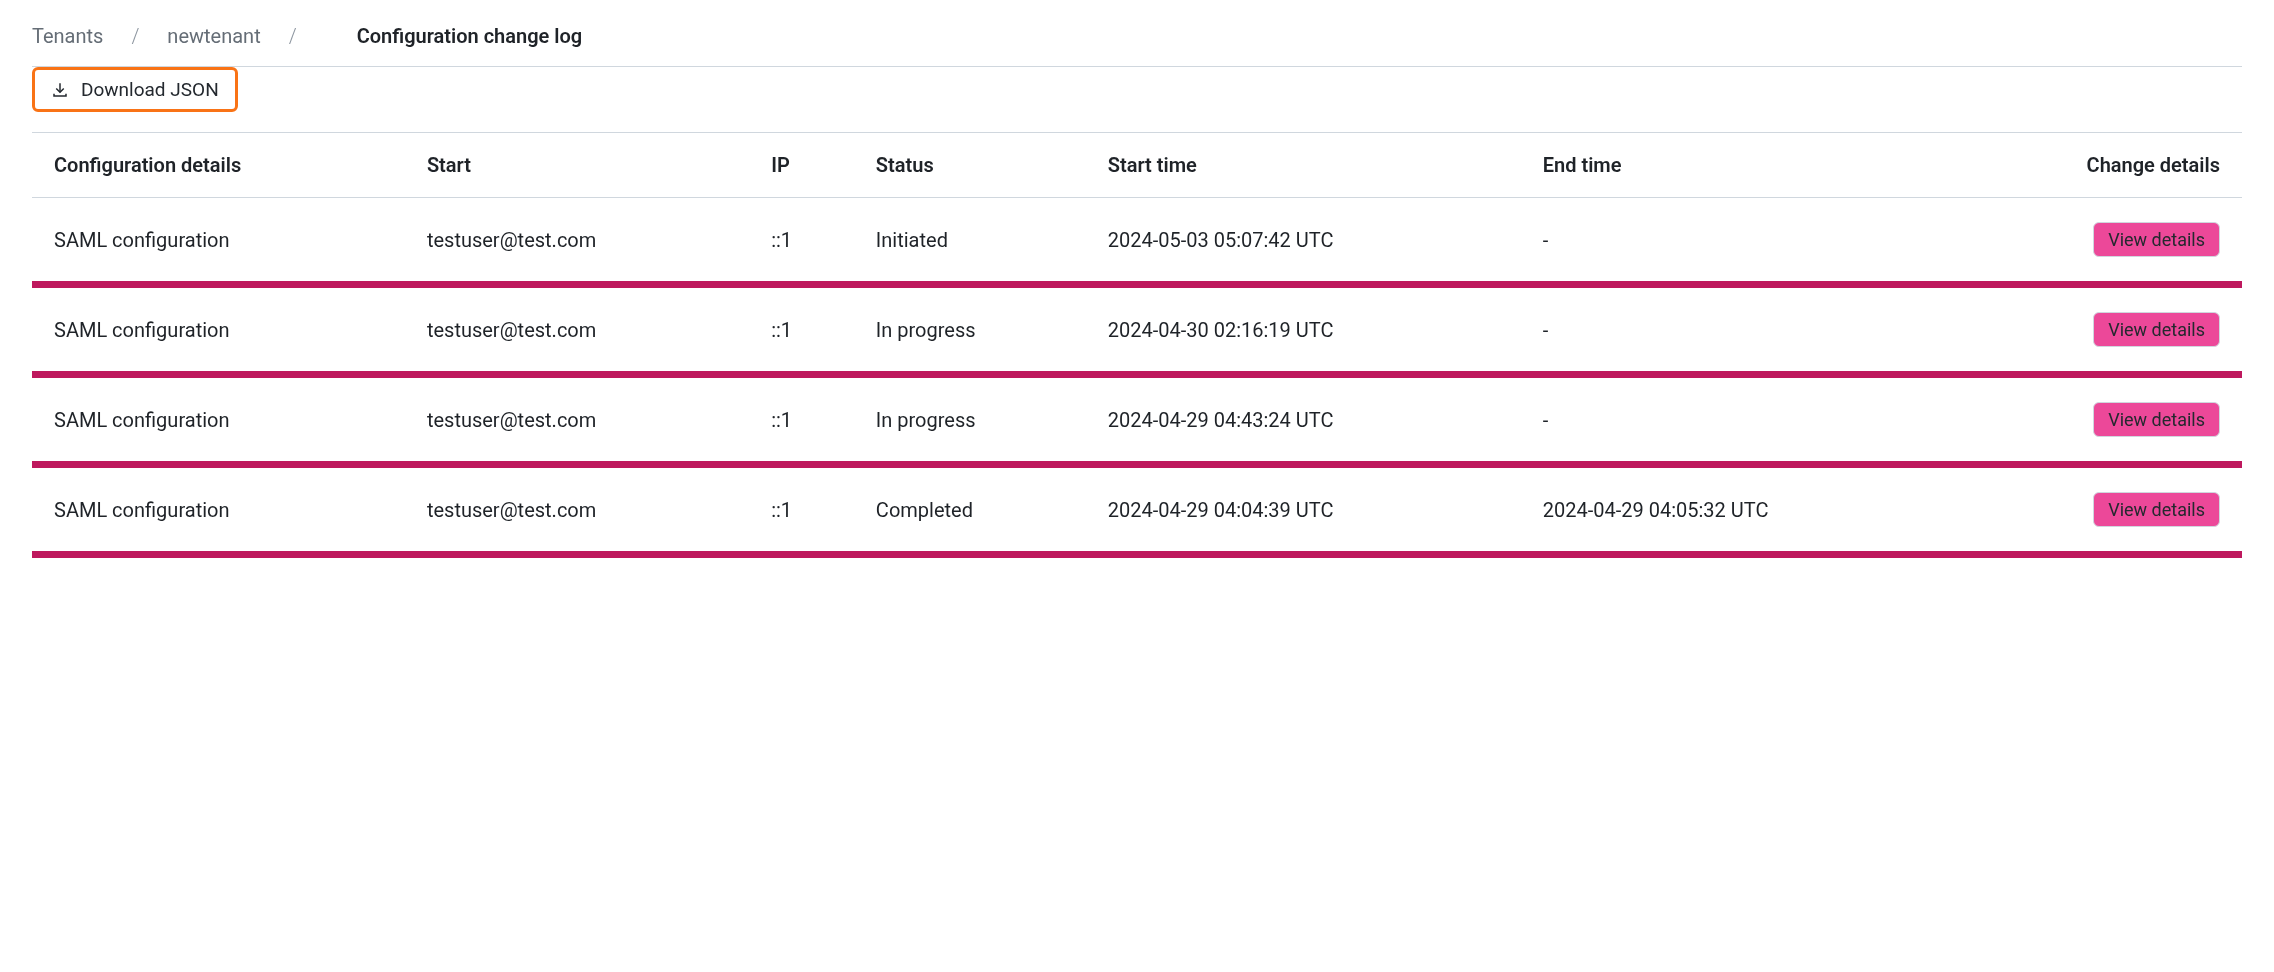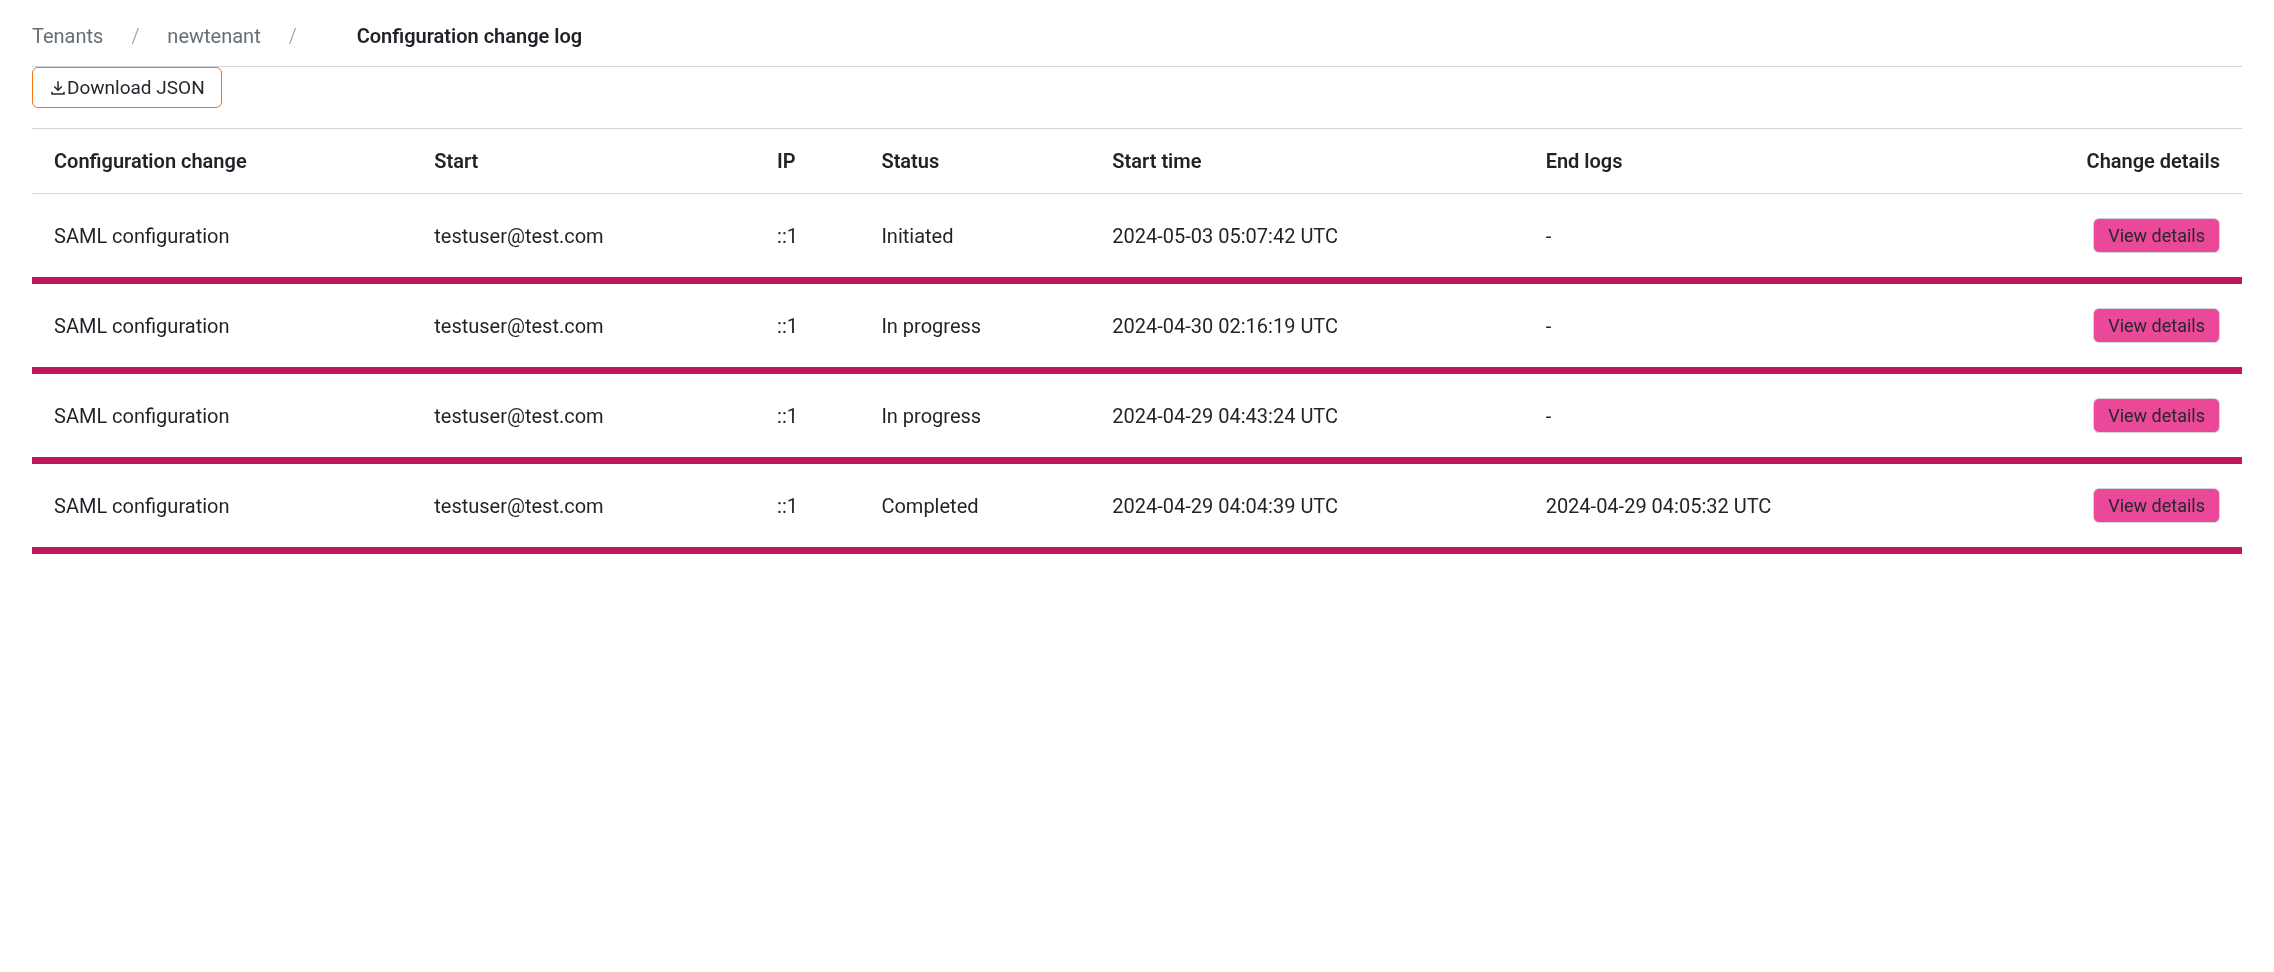--- a/index.html
+++ b/index.html
@@ -41,26 +41,26 @@
     .page-title {
       font-size: 38px;
       font-weight: 700;
       color: #1f2328;
       margin-top: 28px;
       margin-bottom: 48px;
     }
     .btn {
       display: inline-flex;
       align-items: center;
-      gap: 0;
+      gap: 12px;
       padding: 8px 16px;
       font-size: 19px;
       color: #24292f;
       background: #ffffff;
-      border: 1px solid #f97316;
+      border: 3px solid #f97316;
       border-radius: 6px;
       cursor: pointer;
       font-family: inherit;
     }
     .download-icon {
       width: 18px;
       height: 18px;
       stroke: #24292f;
       stroke-width: 2;
       fill: none;
@@ -119,26 +119,26 @@
       <path d="M12 3 L12 15"></path>
       <path d="M7 10 L12 15 L17 10"></path>
       <path d="M4 17 L4 20 L20 20 L20 17"></path>
     </svg>
     <span>Download JSON</span>
   </button>
 
   <table>
     <thead>
       <tr>
-        <th>Configuration change</th>
+        <th>Configuration details</th>
         <th>Start</th>
         <th>IP</th>
         <th>Status</th>
         <th>Start time</th>
-        <th>End logs</th>
+        <th>End time</th>
         <th class="details-col">Change details</th>
       </tr>
     </thead>
     <tbody id="audit-tbody">
     <tr>
           <td>SAML configuration</td>
           <td>testuser@test.com</td>
           <td>::1</td>
           <td>Initiated</td>
           <td>2024-05-03 05:07:42 UTC</td>

